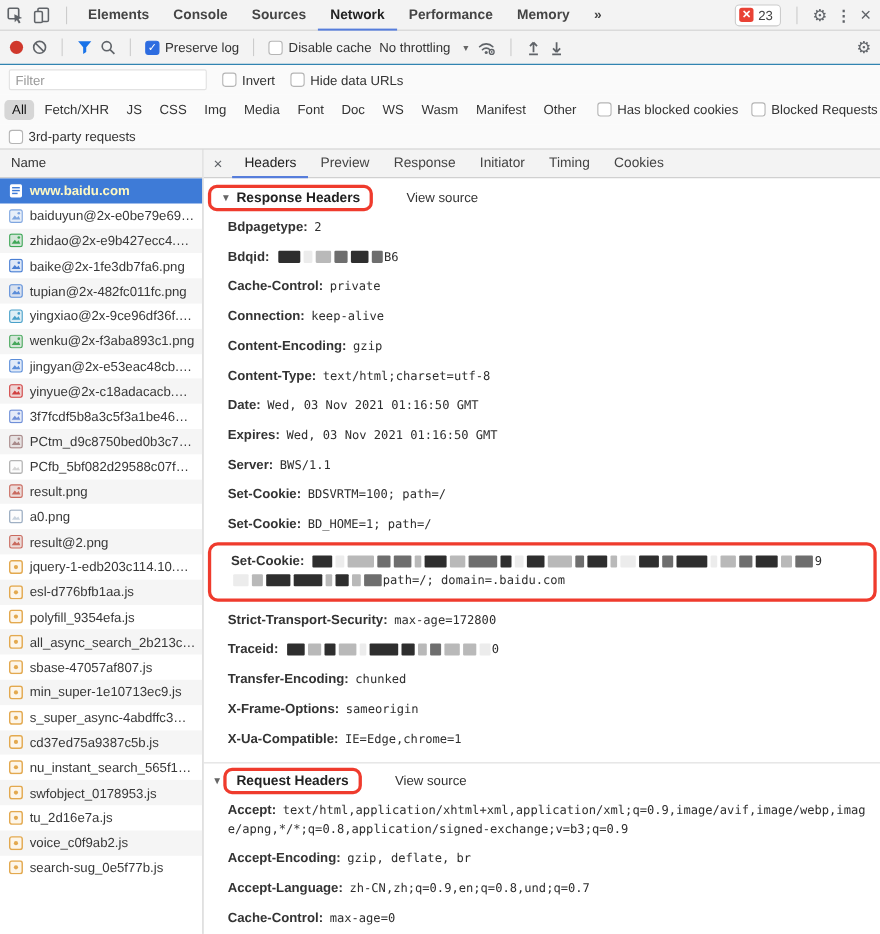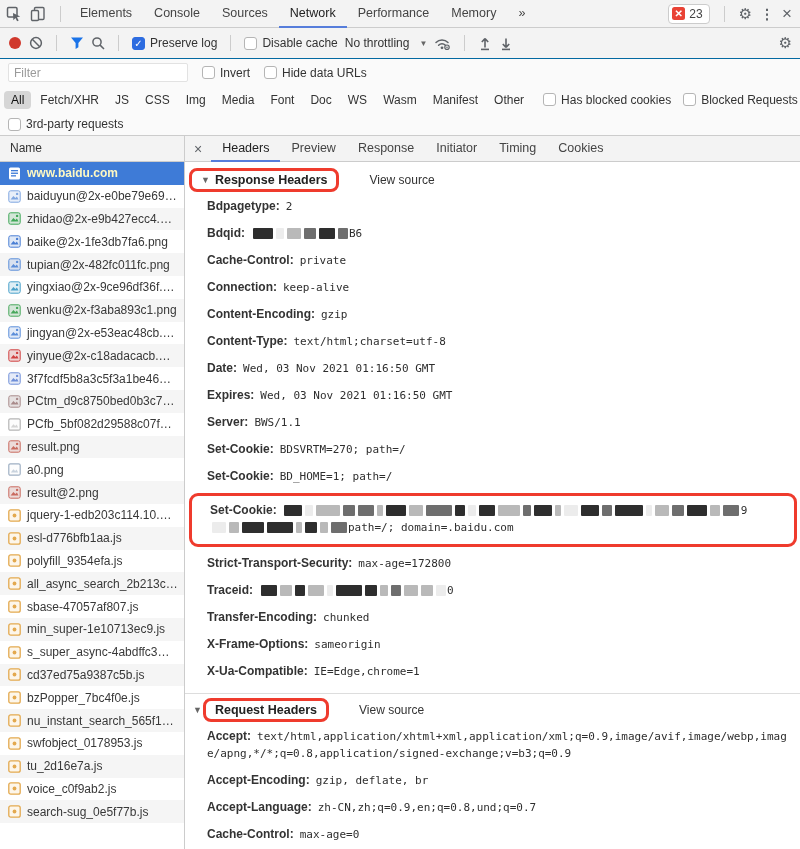--- a/index.html
+++ b/index.html
@@ -14,21 +14,21 @@
   .vdiv { width:1px; height:16px; background:#ccc; margin:0 6px; flex:none; }
 
   
   .tabbar {
     height:28px; flex:none; display:flex; align-items:stretch;
     background:#f3f3f3; border-bottom:1px solid #ccc; padding-left:6px;
   }
   .tabbar-left { display:flex; align-items:center; gap:8px; padding-right:2px; }
   .tab {
     display:flex; align-items:center; padding:0 11px; font-size:12.5px; color:#444;
-    border-bottom:2px solid transparent; margin-bottom:-1px; cursor:default; white-space:nowrap;
+    border-bottom:2px solid transparent; margin-bottom:-1px; cursor:default; white-space:nowrap;font-weight:bold;
   }
   .tab.active { color:#222; border-bottom:2px solid #567ddb; }
   .tabbar-right { margin-left:auto; display:flex; align-items:center; gap:8px; padding-right:8px; }
   .err-badge {
     display:flex; align-items:center; gap:4px; background:#fff;
     border:1px solid #ccc; border-radius:4px; padding:2px 6px 2px 3px; font-size:12px; color:#444;
   }
   .err-badge-icon {
     width:13px; height:13px; background:#e94235; border-radius:2.5px; color:#fff;
     font-size:10px; line-height:13px; text-align:center; font-weight:bold;
@@ -508,29 +508,20 @@
           </span>
           <span class="request-name">cd37ed75a9387c5b.js</span>
         </div>
         <div class="req-row">
           <span class="req-icon">
             <svg class="icon-svg" width="13" height="13" viewBox="0 0 13 13">
               <rect x="0.8" y="0.8" width="11.4" height="11.4" rx="2" fill="#fdf6ea" stroke="#e3a94f" stroke-width="1.3"></rect>
               <circle cx="6.5" cy="6.5" r="1.9" fill="#e3a94f"></circle>
             </svg>
           </span>
-          <span class="request-name">bzPopper_7bc4f0e.js</span>
-        </div>
-        <div class="req-row">
-          <span class="req-icon">
-            <svg class="icon-svg" width="13" height="13" viewBox="0 0 13 13">
-              <rect x="0.8" y="0.8" width="11.4" height="11.4" rx="2" fill="#fdf6ea" stroke="#e3a94f" stroke-width="1.3"></rect>
-              <circle cx="6.5" cy="6.5" r="1.9" fill="#e3a94f"></circle>
-            </svg>
-          </span>
           <span class="request-name">nu_instant_search_565f1…</span>
         </div>
         <div class="req-row">
           <span class="req-icon">
             <svg class="icon-svg" width="13" height="13" viewBox="0 0 13 13">
               <rect x="0.8" y="0.8" width="11.4" height="11.4" rx="2" fill="#fdf6ea" stroke="#e3a94f" stroke-width="1.3"></rect>
               <circle cx="6.5" cy="6.5" r="1.9" fill="#e3a94f"></circle>
             </svg>
           </span>
           <span class="request-name">swfobject_0178953.js</span>
@@ -588,21 +579,21 @@
           </div>
           <div class="hrow"><span class="hname">Bdpagetype:</span><span class="hv-text">2</span></div>
           <div class="hrow"><span class="hname">Bdqid:</span><span class="redact sh3" style="width: 20px;"></span><span class="redact sh0" style="width: 8px;"></span><span class="redact sh1" style="width: 14px;"></span><span class="redact sh2" style="width: 12px;"></span><span class="redact sh3" style="width: 16px;"></span><span class="redact sh2" style="width: 10px;"></span><span class="hv-text">B6</span></div>
           <div class="hrow"><span class="hname">Cache-Control:</span><span class="hv-text">private</span></div>
           <div class="hrow"><span class="hname">Connection:</span><span class="hv-text">keep-alive</span></div>
           <div class="hrow"><span class="hname">Content-Encoding:</span><span class="hv-text">gzip</span></div>
           <div class="hrow"><span class="hname">Content-Type:</span><span class="hv-text">text/html;charset=utf-8</span></div>
           <div class="hrow"><span class="hname">Date:</span><span class="hv-text">Wed, 03 Nov 2021 01:16:50 GMT</span></div>
           <div class="hrow"><span class="hname">Expires:</span><span class="hv-text">Wed, 03 Nov 2021 01:16:50 GMT</span></div>
           <div class="hrow"><span class="hname">Server:</span><span class="hv-text">BWS/1.1</span></div>
-          <div class="hrow"><span class="hname">Set-Cookie:</span><span class="hv-text">BDSVRTM=270; path=/</span></div>
+          <div class="hrow"><span class="hname">Set-Cookie:</span><span class="hv-text">BDSVRTM=100; path=/</span></div>
           <div class="hrow"><span class="hname">Set-Cookie:</span><span class="hv-text">BD_HOME=1; path=/</span></div>
           <div class="hrow boxed"><span class="hname">Set-Cookie:</span><span class="redact sh3" style="width: 18px;"></span><span class="redact sh0" style="width: 8px;"></span><span class="redact sh1" style="width: 24px;"></span><span class="redact sh2" style="width: 12px;"></span><span class="redact sh2" style="width: 16px;"></span><span class="redact sh1" style="width: 6px;"></span><span class="redact sh3" style="width: 20px;"></span><span class="redact sh1" style="width: 14px;"></span><span class="redact sh2" style="width: 26px;"></span><span class="redact sh3" style="width: 10px;"></span><span class="redact sh0" style="width: 8px;"></span><span class="redact sh3" style="width: 16px;"></span><span class="redact sh1" style="width: 22px;"></span><span class="redact sh2" style="width: 8px;"></span><span class="redact sh3" style="width: 18px;"></span><span class="redact sh1" style="width: 6px;"></span><span class="redact sh0" style="width: 14px;"></span><span class="redact sh3" style="width: 18px;"></span><span class="redact sh2" style="width: 10px;"></span><span class="redact sh3" style="width: 28px;"></span><span class="redact sh0" style="width: 6px;"></span><span class="redact sh1" style="width: 14px;"></span><span class="redact sh2" style="width: 12px;"></span><span class="redact sh3" style="width: 20px;"></span><span class="redact sh1" style="width: 10px;"></span><span class="redact sh2" style="width: 16px;"></span><span class="hv-text">9</span><br><span class="redact sh0" style="width: 14px;"></span><span class="redact sh1" style="width: 10px;"></span><span class="redact sh3" style="width: 22px;"></span><span class="redact sh3" style="width: 26px;"></span><span class="redact sh1" style="width: 6px;"></span><span class="redact sh3" style="width: 12px;"></span><span class="redact sh1" style="width: 8px;"></span><span class="redact sh2" style="width: 16px;"></span><span class="hv-text">path=/; domain=.baidu.com</span></div>
           <div class="hrow"><span class="hname">Strict-Transport-Security:</span><span class="hv-text">max-age=172800</span></div>
           <div class="hrow"><span class="hname">Traceid:</span><span class="redact sh3" style="width: 16px;"></span><span class="redact sh1" style="width: 12px;"></span><span class="redact sh3" style="width: 10px;"></span><span class="redact sh1" style="width: 16px;"></span><span class="redact sh0" style="width: 6px;"></span><span class="redact sh3" style="width: 26px;"></span><span class="redact sh3" style="width: 12px;"></span><span class="redact sh1" style="width: 8px;"></span><span class="redact sh2" style="width: 10px;"></span><span class="redact sh1" style="width: 14px;"></span><span class="redact sh1" style="width: 12px;"></span><span class="redact sh0" style="width: 10px;"></span><span class="hv-text">0</span></div>
           <div class="hrow"><span class="hname">Transfer-Encoding:</span><span class="hv-text">chunked</span></div>
           <div class="hrow"><span class="hname">X-Frame-Options:</span><span class="hv-text">sameorigin</span></div>
           <div class="hrow"><span class="hname">X-Ua-Compatible:</span><span class="hv-text">IE=Edge,chrome=1</span></div>
         </div>
         <div class="section">
           <div class="sec-header">

